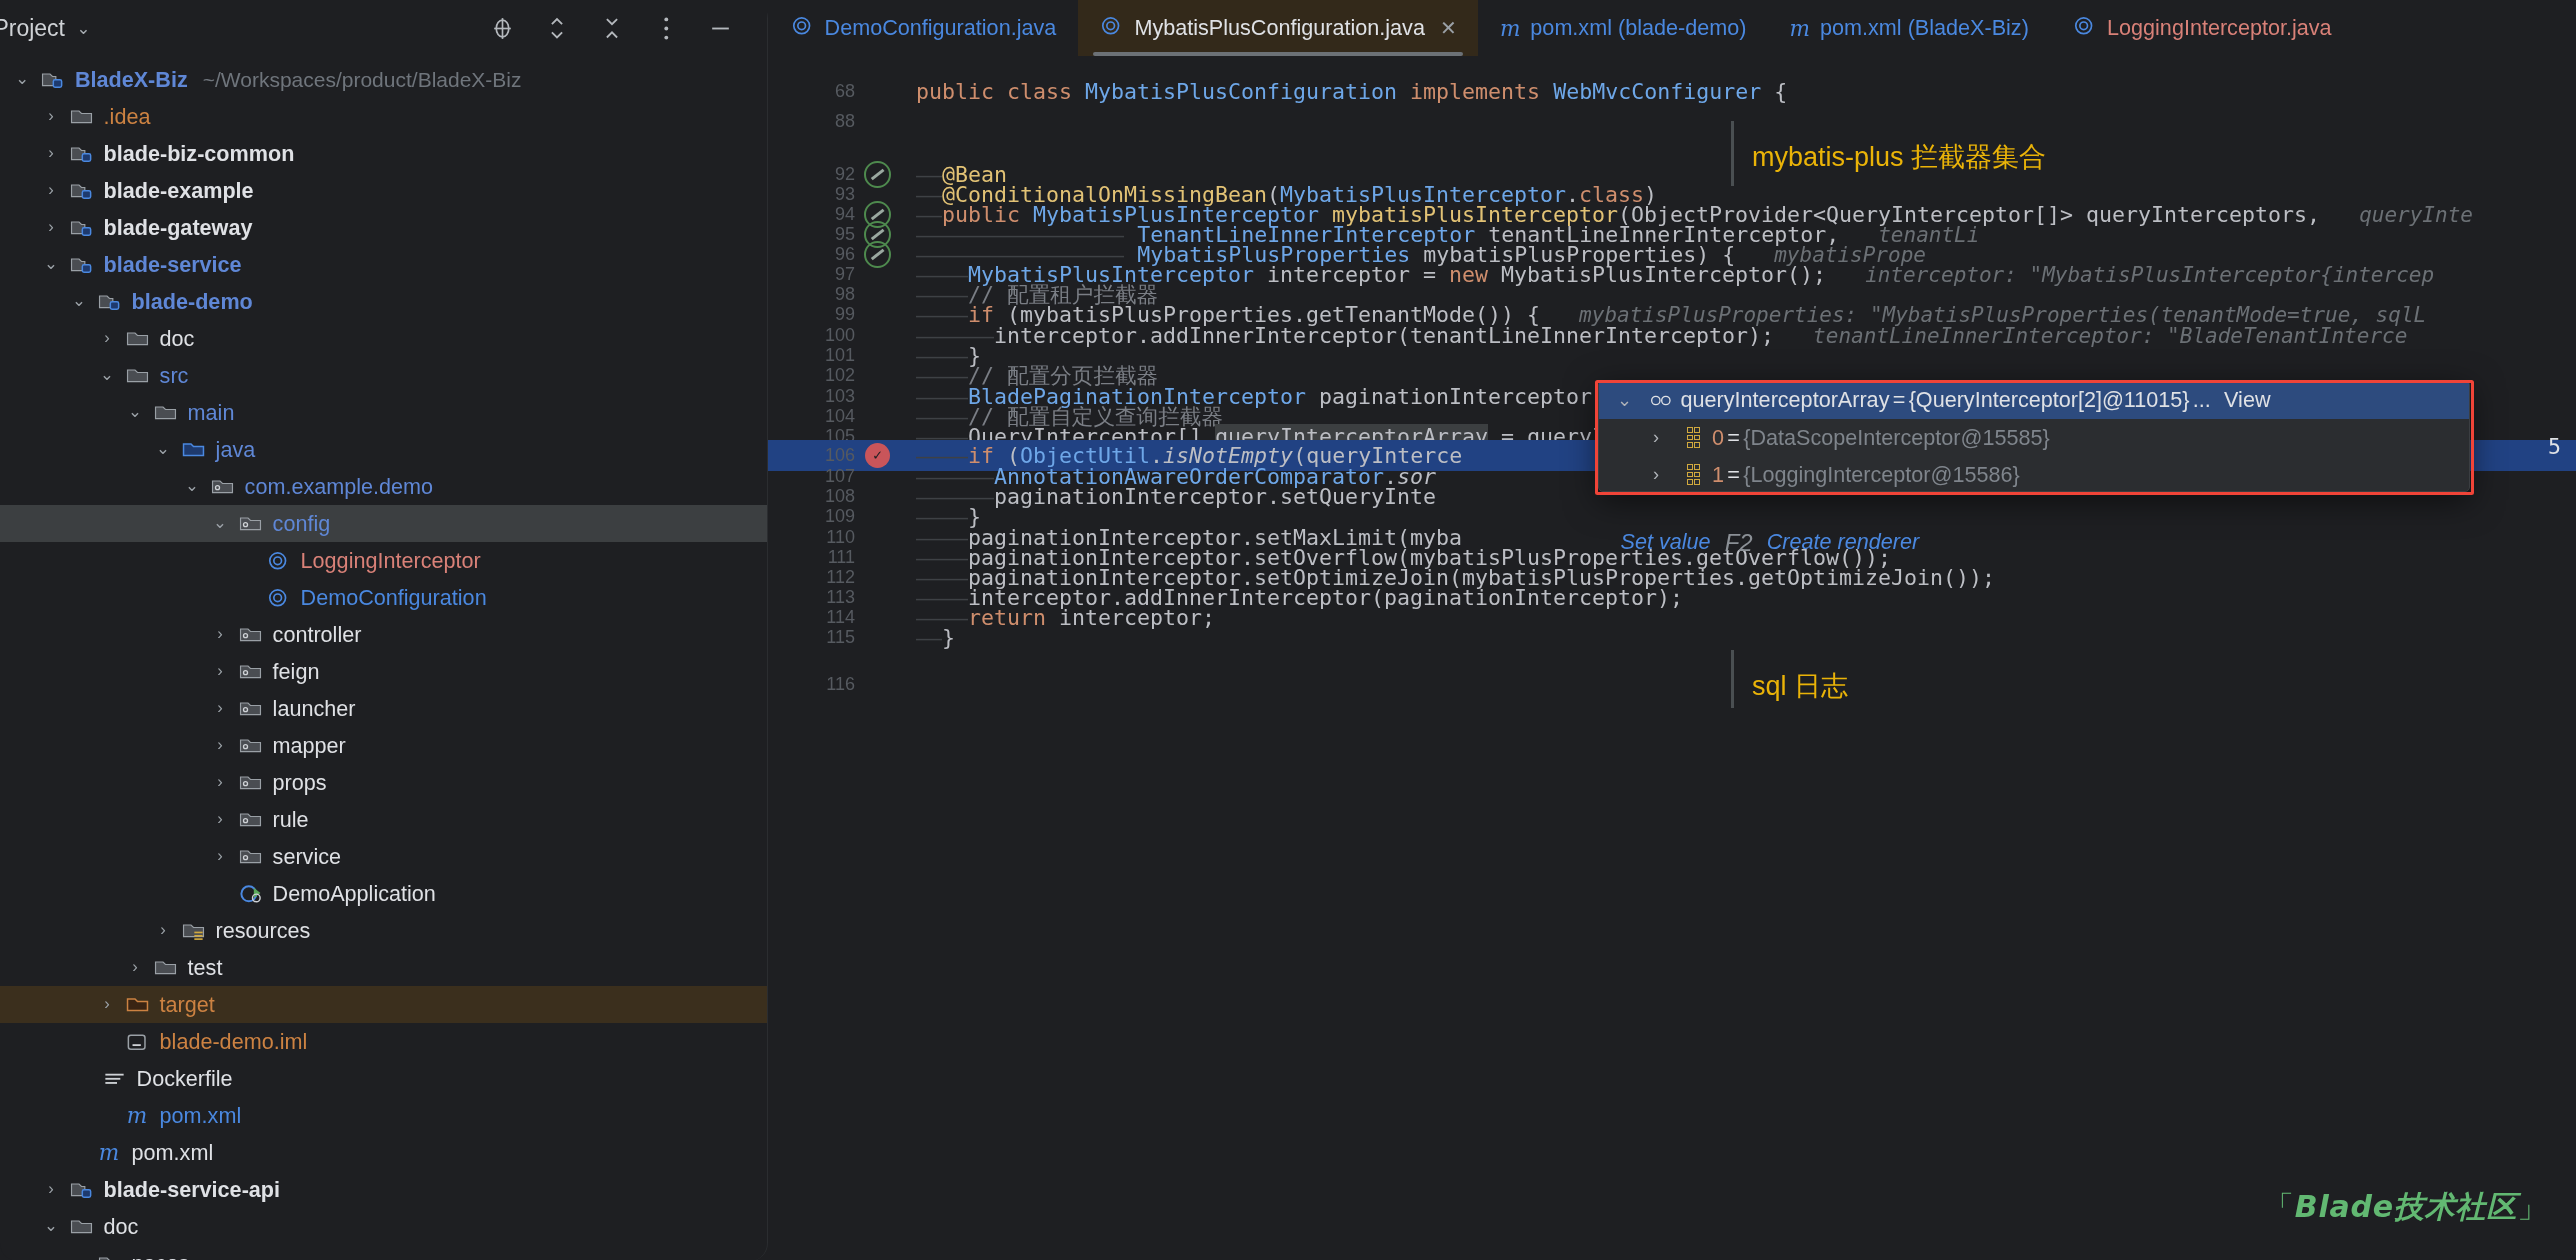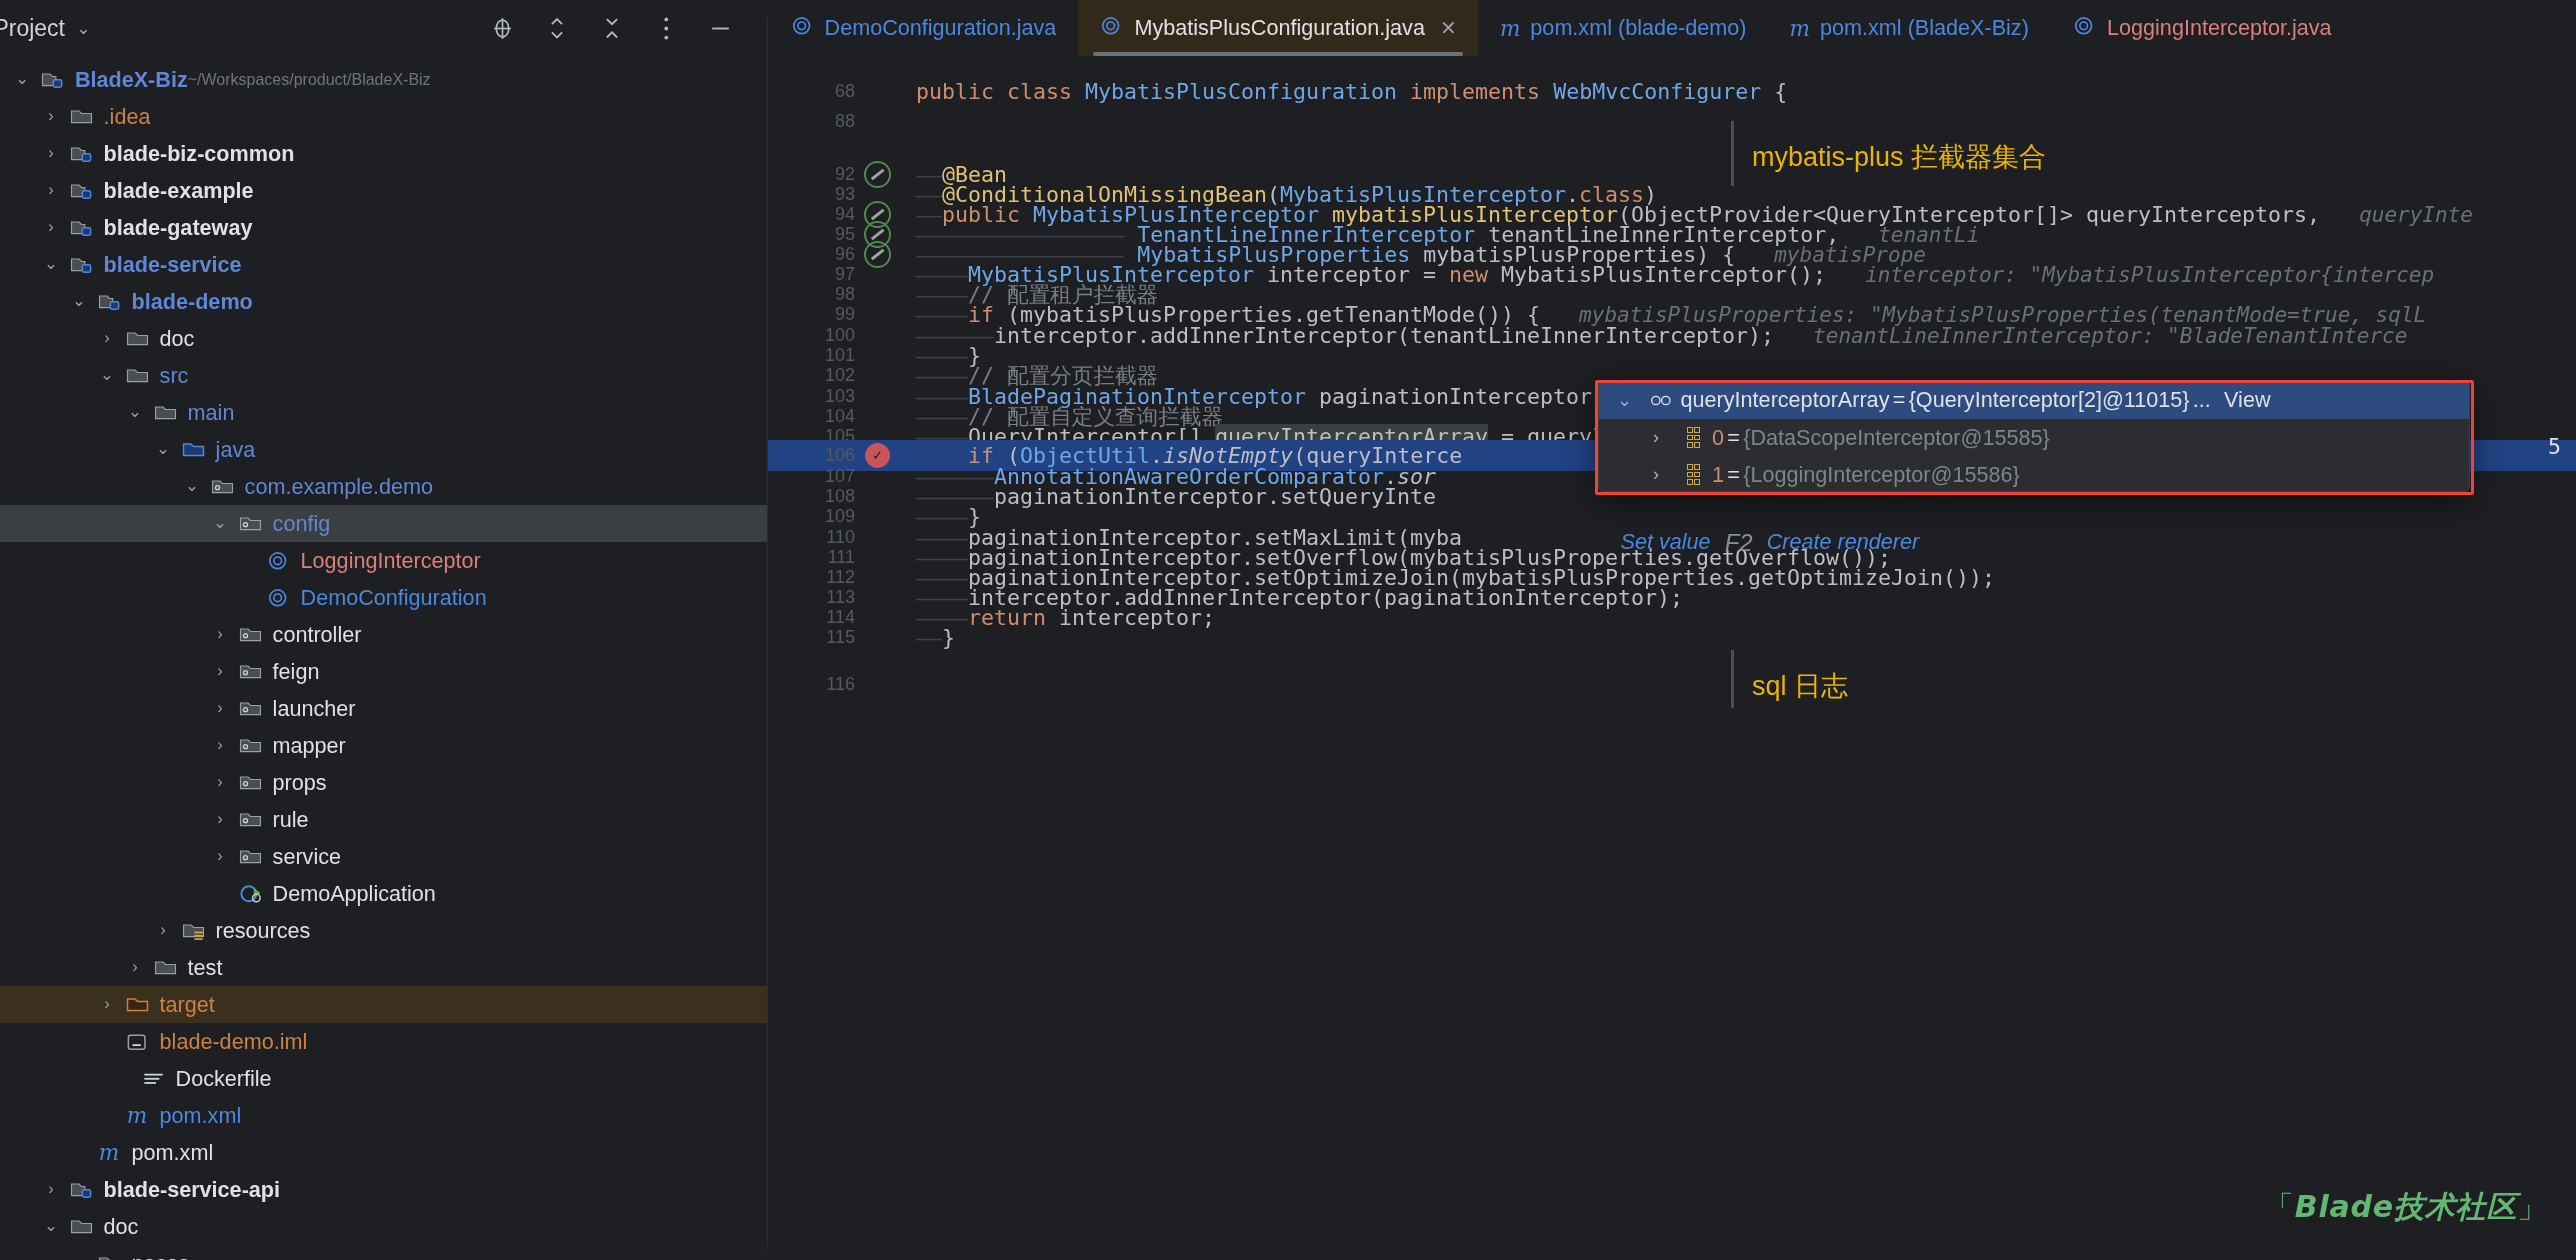--- a/index.html
+++ b/index.html
@@ -38,21 +38,21 @@
   .row {
     height:37px; display:flex; align-items:center; white-space:nowrap;
     padding-left:8.3px;
   }
   .row.sel-grey { background:#3c3f41; }
   .row.sel-brown { background:#3b2f1d; }
   .arrow { width:28px; flex:0 0 28px; color:#9aa0a6; font-size:16.6px; text-align:center; line-height:1; }
   .arrow.empty { visibility:hidden; }
   .ico { width:32px; flex:0 0 32px; display:flex; align-items:center; justify-content:center; margin-right:6.6px;}
   .lbl { line-height:1; }
-  .path { color:#6f757c; font-size:16px; }
+  .path { color:#6f757c; font-size:21px; margin-left:15px;}
 
   .c-white { color:#dfe1e5; }
   .c-blue  { color:#5f87d6; }
   .c-blue2 { color:#4a88e0; }
   .c-orange{ color:#cc8242; }
   .c-red   { color:#d98178; }
   .bold    { font-weight:bold; }
 
   
   .editor { flex:1; position:relative; background:#1e1f22; overflow:hidden; }
@@ -468,21 +468,21 @@
         <div class="row" style="padding-left: 93px;">
           <span class="arrow empty">›</span>
           <span class="ico">
             <svg width="25" height="21.6" viewBox="0 0 30 26">
               <rect x="4" y="5" width="20" height="17" rx="3" fill="none" stroke="#9aa0a6" stroke-width="1.8"></rect>
                 <line x1="9" y1="17" x2="19" y2="17" stroke="#cfd2d6" stroke-width="2.2"></line>
             </svg>
           </span>
           <span class="lbl c-orange">blade-demo.iml</span>
         </div>
-        <div class="row" style="padding-left: 109px;">
+        <div class="row" style="padding-left: 70px;">
           <span class="arrow empty">›</span>
           <span class="ico">
             <svg width="25" height="21.6" viewBox="0 0 30 26">
               <g stroke="#cfd2d6" stroke-width="2.2">
                 <line x1="4" y1="8" x2="26" y2="8"></line>
                 <line x1="4" y1="13" x2="22" y2="13"></line>
                 <line x1="4" y1="18" x2="18" y2="18"></line>
               </g>
             </svg>
           </span>

